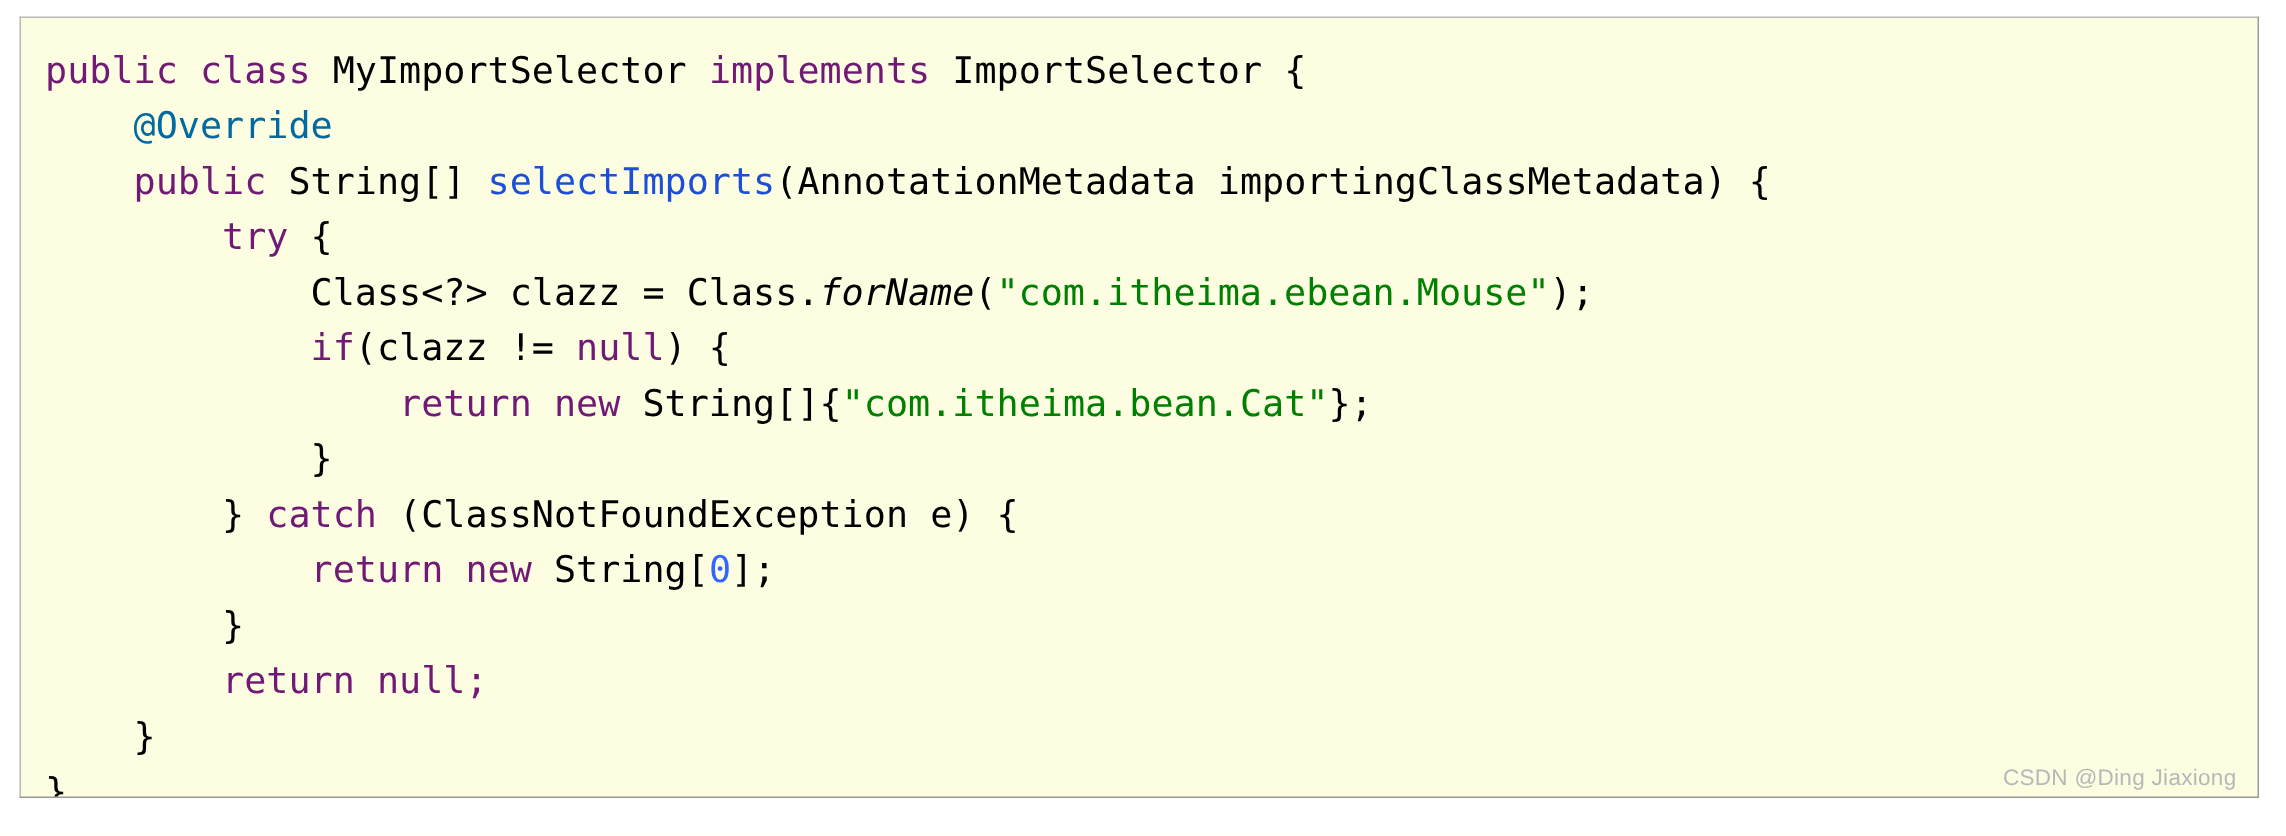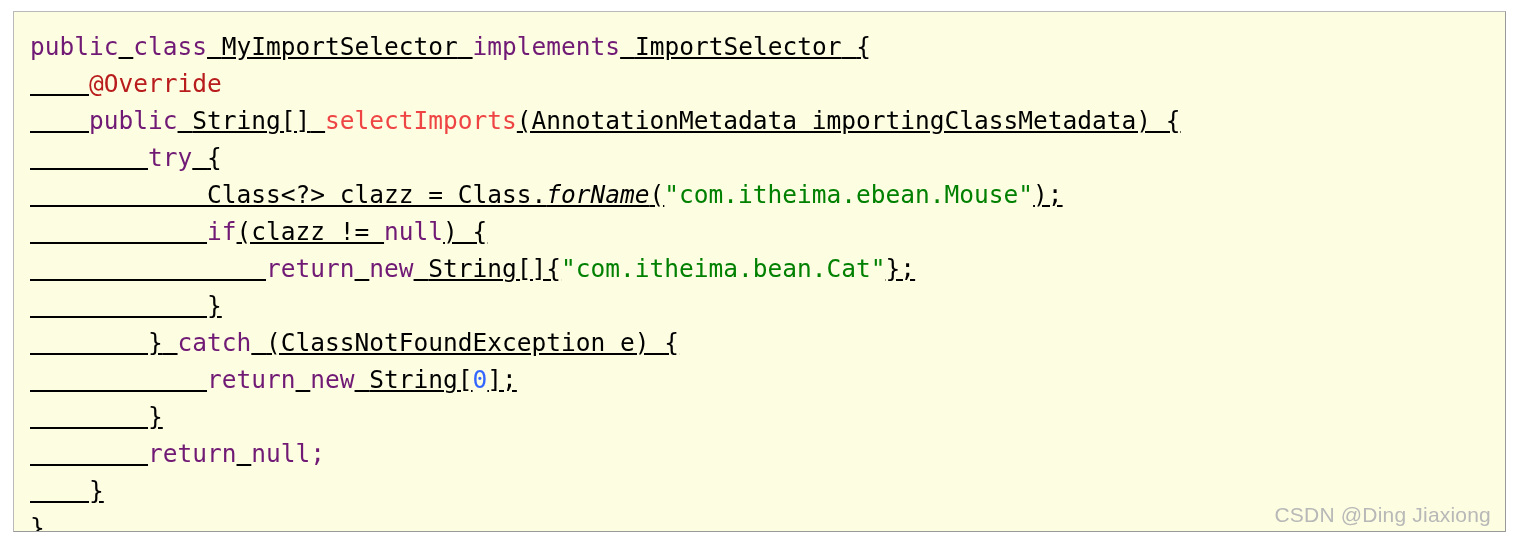--- a/index.html
+++ b/index.html
@@ -40,33 +40,33 @@
     white-space: pre;
     tab-size: 4;
     color: #000000;
     letter-spacing: 0px;
   }
 
   .ln { display: block; height: 37px; }
 
   
   .kw    { color: #701a75; }          
-  .anno  { color: #b91c1c; }          
-  .mth   { color: #ef4444; }          
+  .anno  { color: #0369a1; }          
+  .mth   { color: #1d4ed8; }          
   .str   { color: #008000; }          
   .num   { color: #3366ff; }          
   .ital  { font-style: italic; }      
-  .plain { color: #000000; text-decoration: underline; }
+  .plain { color: #000000; }
 
   #watermark {
     position: absolute;
     right: 14px;
     bottom: 4px;
     font-family: "Liberation Sans", sans-serif;
-    font-size: 21px;
+    font-size: 15px;
     color: #b8b8b8;
     white-space: pre;
     letter-spacing: 0.2px;
   }
 </style>
 </head>
 <body>
 
 <div id="code-panel">
 

